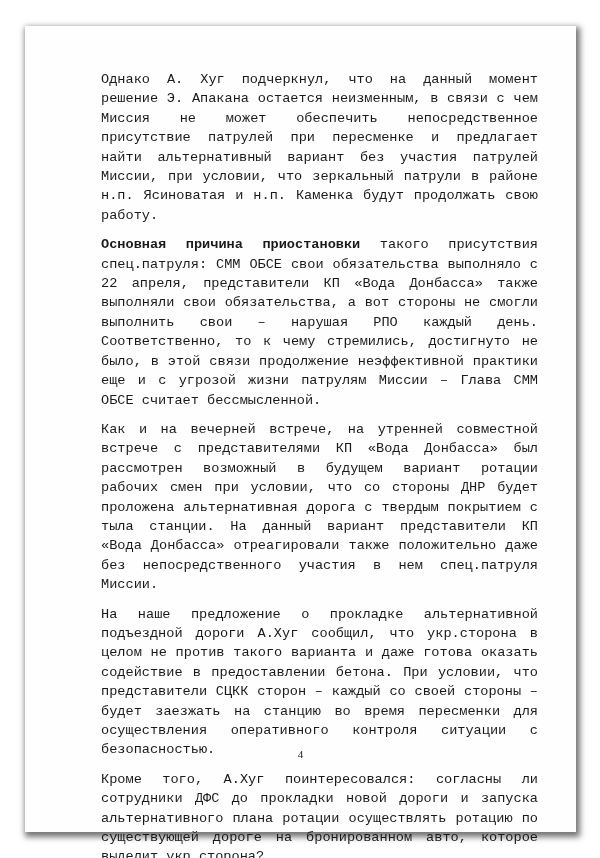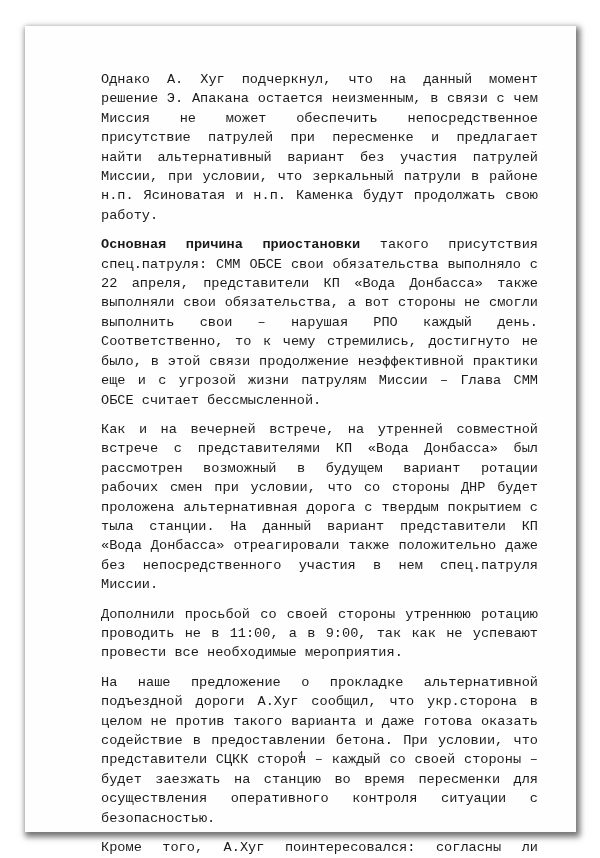--- a/index.html
+++ b/index.html
@@ -34,18 +34,17 @@
   }
 </style>
 </head>
 <body>
 
 <div class="page">
   <div class="content">
     <p class="para"><b></b><span>Однако А. Хуг подчеркнул, что на данный момент решение Э. Апакана остается неизменным, в связи с чем Миссия не может обеспечить непосредственное присутствие патрулей при пересменке и предлагает найти альтернативный вариант без участия патрулей Миссии, при условии, что зеркальный патрули в районе н.п. Ясиноватая и н.п. Каменка будут продолжать свою работу.</span></p>
     <p class="para"><b>Основная причина приостановки</b><span> такого присутствия спец.патруля: СММ ОБСЕ свои обязательства выполняло с 22 апреля, представители КП «Вода Донбасса» также выполняли свои обязательства, а вот стороны не смогли выполнить свои – нарушая РПО каждый день. Соответственно, то к чему стремились, достигнуто не было, в этой связи продолжение неэффективной практики еще и с угрозой жизни патрулям Миссии – Глава СММ ОБСЕ считает бессмысленной.</span></p>
     <p class="para"><b></b><span>Как и на вечерней встрече, на утренней совместной встрече с представителями КП «Вода Донбасса» был рассмотрен возможный в будущем вариант ротации рабочих смен при условии, что со стороны ДНР будет проложена альтернативная дорога с твердым покрытием с тыла станции. На данный вариант представители КП «Вода Донбасса» отреагировали также положительно даже без непосредственного участия в нем спец.патруля Миссии.</span></p>
-    <p class="para"><b></b><span>Дополнили просьбой со своей стороны утреннюю ротацию проводить не в 11:00, а в 9:00, так как не успевают провести все необходимые мероприятия.</span></p>
     <p class="para"><b></b><span>На наше предложение о прокладке альтернативной подъездной дороги А.Хуг сообщил, что укр.сторона в целом не против такого варианта и даже готова оказать содействие в предоставлении бетона. При условии, что представители СЦКК сторон – каждый со своей стороны – будет заезжать на станцию во время пересменки для осуществления оперативного контроля ситуации с безопасностью.</span></p>
     <p class="para"><b></b><span>Кроме того, А.Хуг поинтересовался: согласны ли сотрудники ДФС до прокладки новой дороги и запуска альтернативного плана ротации осуществлять ротацию по существующей дороге на бронированном авто, которое выделит укр.сторона?</span></p>
   </div>
   <div class="page-number">4</div>
 </div>
 
 </body></html>

